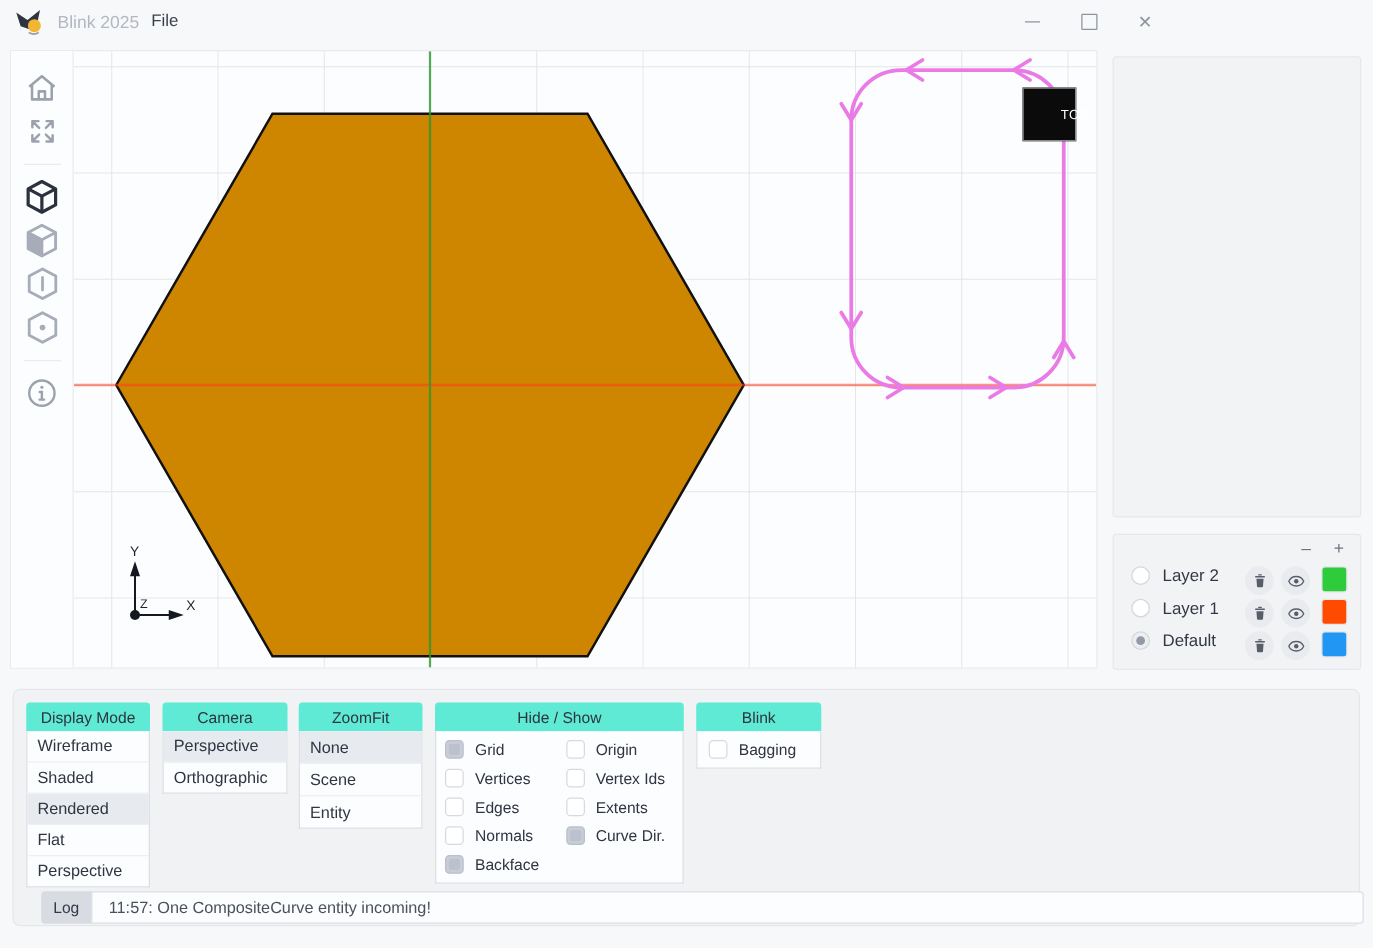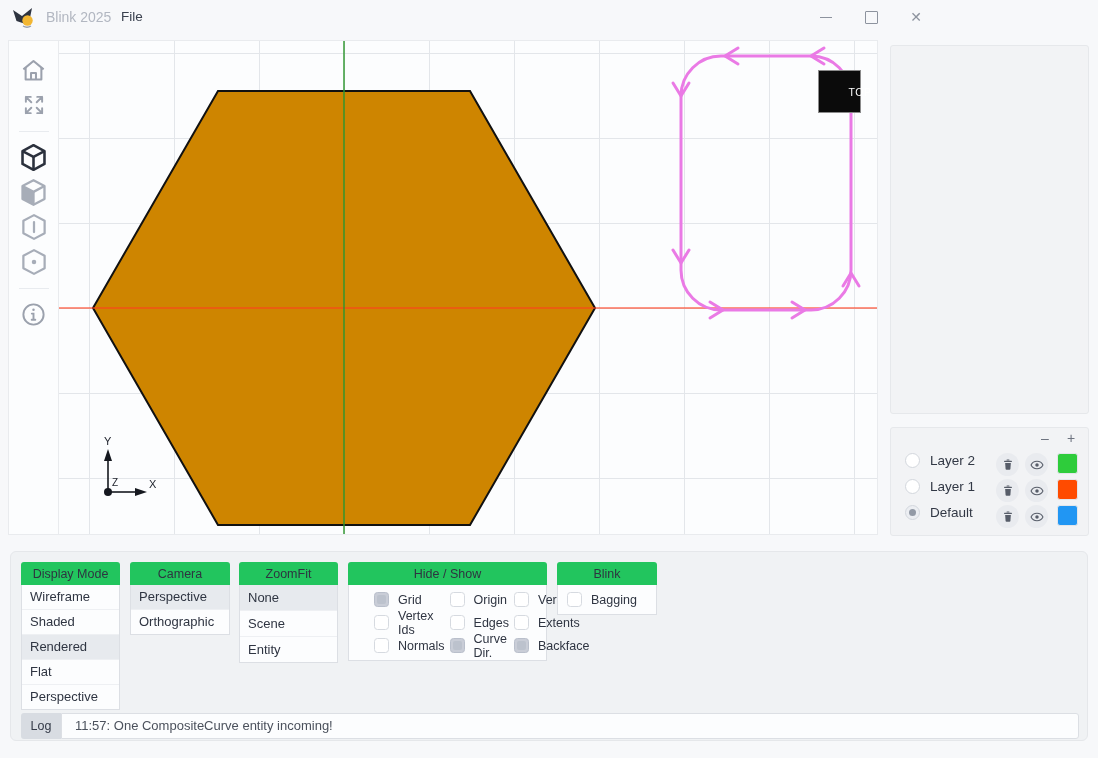--- a/index.html
+++ b/index.html
@@ -47,35 +47,35 @@
   .layer-name{margin-left:10px;font-size:13.5px;color:#323845;}
   .icon-btn{width:23px;height:23px;border-radius:50%;background:#e9ebef;display:flex;align-items:center;justify-content:center;flex:none;cursor:pointer;}
   .layer-row .icon-btn.trash{margin-left:auto;}
   .layer-row .icon-btn.eye{margin-left:6px;}
   .swatch{width:21px;height:21px;border-radius:3px;margin-left:9px;border:1px solid #e3e6ea;box-sizing:border-box;flex:none;cursor:pointer;}
 
   
   .controls-panel{position:absolute;left:10px;top:551px;width:1078px;height:190px;background:#f0f2f4;
      border:1px solid #e5e7ea;border-radius:6px;box-sizing:border-box;}
   .card{position:absolute;top:10px;}
-  .card-head{height:23px;background:#22c55e;border-radius:3px 3px 0 0;font-size:12.5px;color:#2e3440;
+  .card-head{height:23px;background:#5eead4;border-radius:3px 3px 0 0;font-size:12.5px;color:#2e3440;
      display:flex;align-items:center;justify-content:center;}
   .card-list{background:#fcfdfe;border:1px solid #dcdfe4;border-top:none;box-sizing:border-box;}
   .opt{height:24px;line-height:24px;padding-left:8px;font-size:13px;color:#2f3542;border-bottom:1px solid #eef0f3;cursor:pointer;}
   .opt:last-child{border-bottom:none;}
   .opt.selected{background:#e7eaee;}
-  .cb-grid{display:grid;grid-template-columns:1fr 1fr 1fr;padding:3px 20px;}
+  .cb-grid{display:grid;grid-template-columns:1fr 1fr;padding:3px 2px;}
   .cb-row{display:flex;align-items:center;height:23px;padding-left:5px;cursor:pointer;}
   .cb{width:15px;height:15px;border:1.5px solid #d6dae0;border-radius:3.5px;background:#fff;box-sizing:border-box;position:relative;flex:none;}
   .cb.checked{background:#c9cdd7;border-color:#b9bfcb;}
   .cb.checked::after{content:"";position:absolute;inset:2px;background:#bcc2cd;border-radius:2px;}
   .cb-label{margin-left:9px;font-size:12.5px;color:#2f3542;}
   .log-row{position:absolute;left:10px;top:161px;height:26px;display:flex;}
   .log-btn{width:40px;height:26px;background:#d8dce2;border-radius:3px 0 0 3px;font-size:12.5px;color:#333947;
-     display:flex;align-items:center;justify-content:center;cursor:pointer;}
+     display:flex;align-items:center;justify-content:center;cursor:pointer;margin-left:12px;}
   .log-field{width:1018px;height:26px;background:#fcfdfe;border:1px solid #dcdfe4;box-sizing:border-box;
      border-radius:0 3px 3px 0;font-size:13px;color:#4b515c;line-height:24px;padding-left:13px;}
   svg{display:block;}
 </style>
 </head>
 <body>
 
 <div id="app">
 
   <div class="titlebar">

